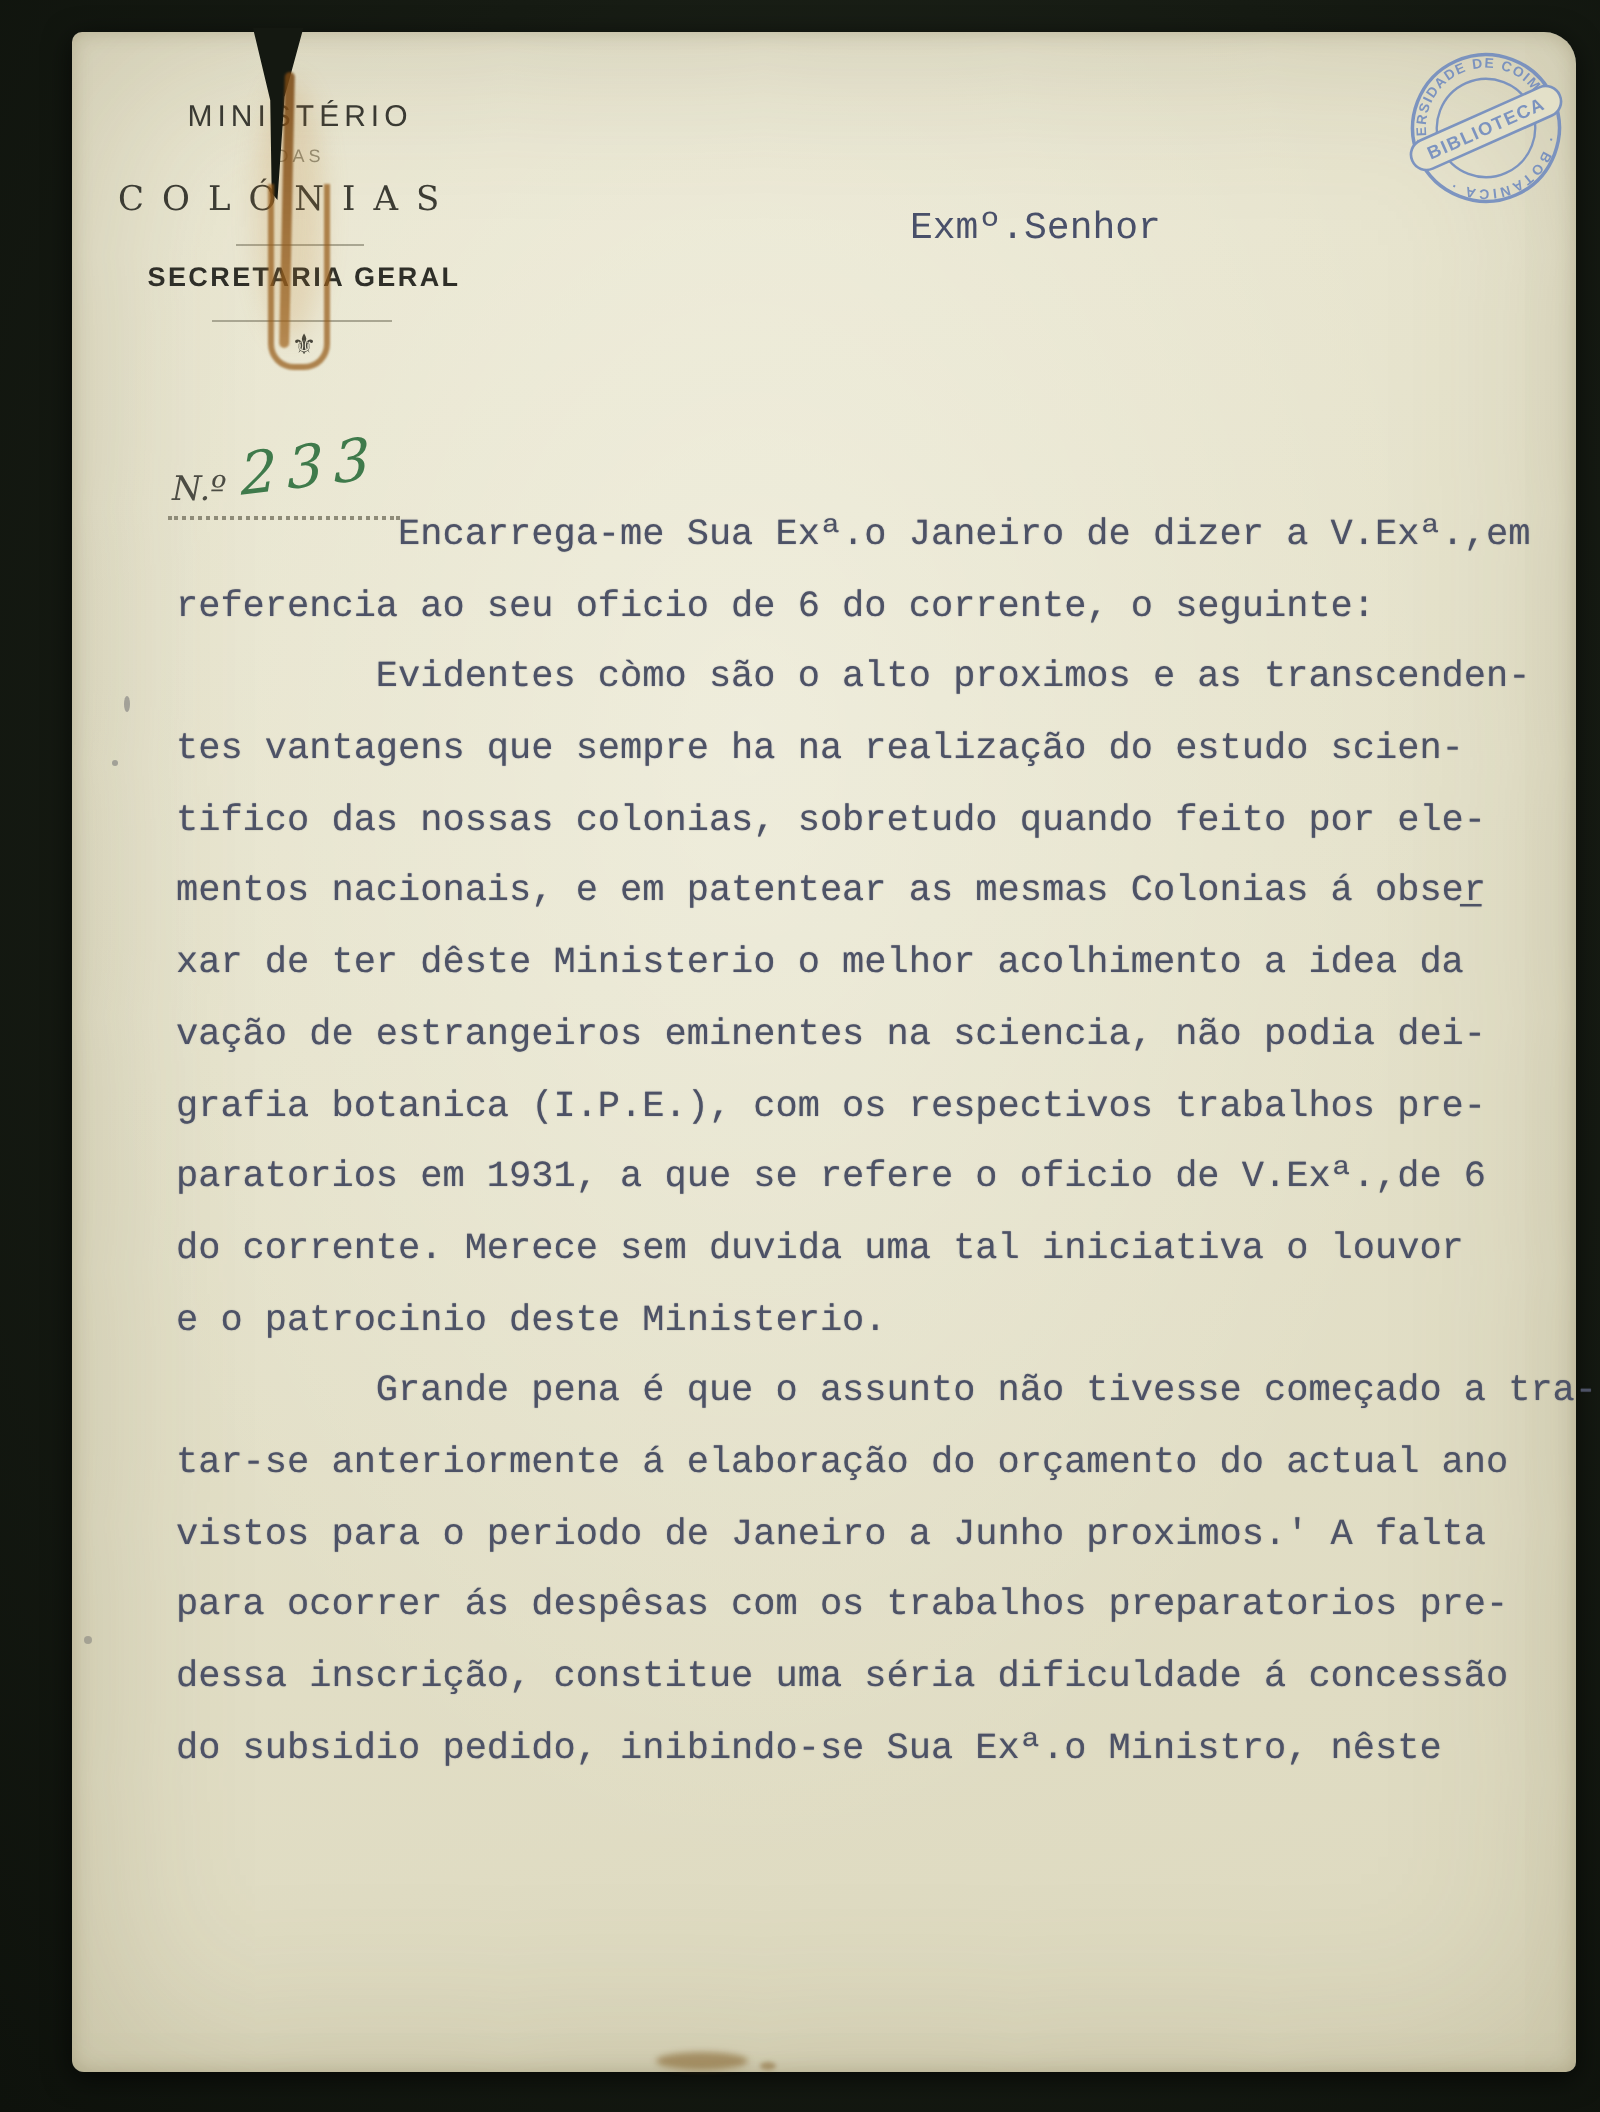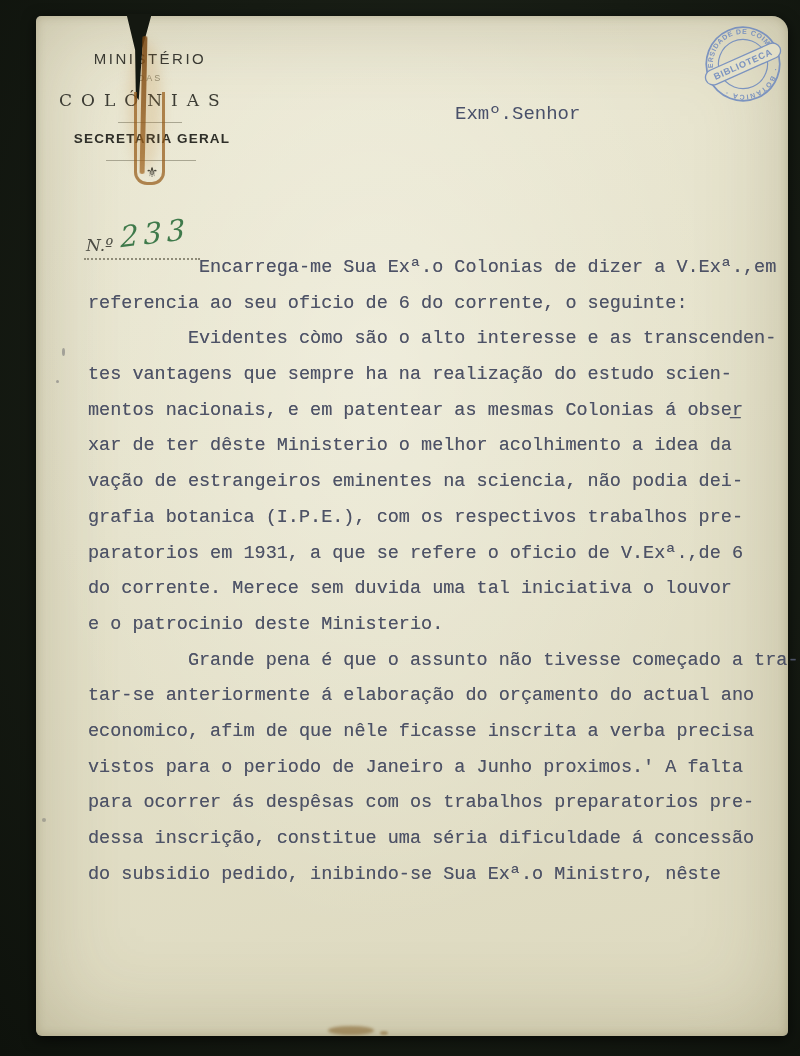--- a/index.html
+++ b/index.html
@@ -89,34 +89,34 @@
     </svg>
   </div>
 
   <div class="salutation">Exmº.Senhor</div>
 
   <div class="num-label">N.º</div>
   <div class="num-dots"></div>
   <div class="num-value">233</div>
 
   <div class="body-block">
-    <div class="typeline">          Encarrega-me Sua Exª.o Colonias de dizer a V.Exª.,em</div>
+    <div class="typeline">          Encarrega-me Sua Exª.o Janeiro de dizer a V.Exª.,em</div>
     <div class="typeline">referencia ao seu oficio de 6 do corrente, o seguinte:</div>
-    <div class="typeline">         Evidentes còmo são o alto interesse e as transcenden-</div>
+    <div class="typeline">         Evidentes còmo são o alto proximos e as transcenden-</div>
     <div class="typeline">tes vantagens que sempre ha na realização do estudo scien-</div>
+    <div class="typeline">tifico das nossas colonias, sobretudo quando feito por ele-</div>
     <div class="typeline">mentos nacionais, e em patentear as mesmas Colonias á obser̲</div>
     <div class="typeline">xar de ter dêste Ministerio o melhor acolhimento a idea da</div>
     <div class="typeline">vação de estrangeiros eminentes na sciencia, não podia dei-</div>
     <div class="typeline">grafia botanica (I.P.E.), com os respectivos trabalhos pre-</div>
     <div class="typeline">paratorios em 1931, a que se refere o oficio de V.Exª.,de 6</div>
     <div class="typeline">do corrente. Merece sem duvida uma tal iniciativa o louvor</div>
     <div class="typeline">e o patrocinio deste Ministerio.</div>
     <div class="typeline">         Grande pena é que o assunto não tivesse começado a tra-</div>
     <div class="typeline">tar-se anteriormente á elaboração do orçamento do actual ano</div>
-    <div class="typeline">economico, afim de que nêle ficasse inscrita a verba precisa</div>
     <div class="typeline">vistos para o periodo de Janeiro a Junho proximos.' A falta</div>
     <div class="typeline">para ocorrer ás despêsas com os trabalhos preparatorios pre-</div>
     <div class="typeline">dessa inscrição, constitue uma séria dificuldade á concessão</div>
     <div class="typeline">do subsidio pedido, inibindo-se Sua Exª.o Ministro, nêste</div>
   </div>
 
   <div class="speck sp1"></div>
   <div class="speck sp2"></div>
   <div class="speck sp3"></div>
   <div class="stain-bottom"></div>

